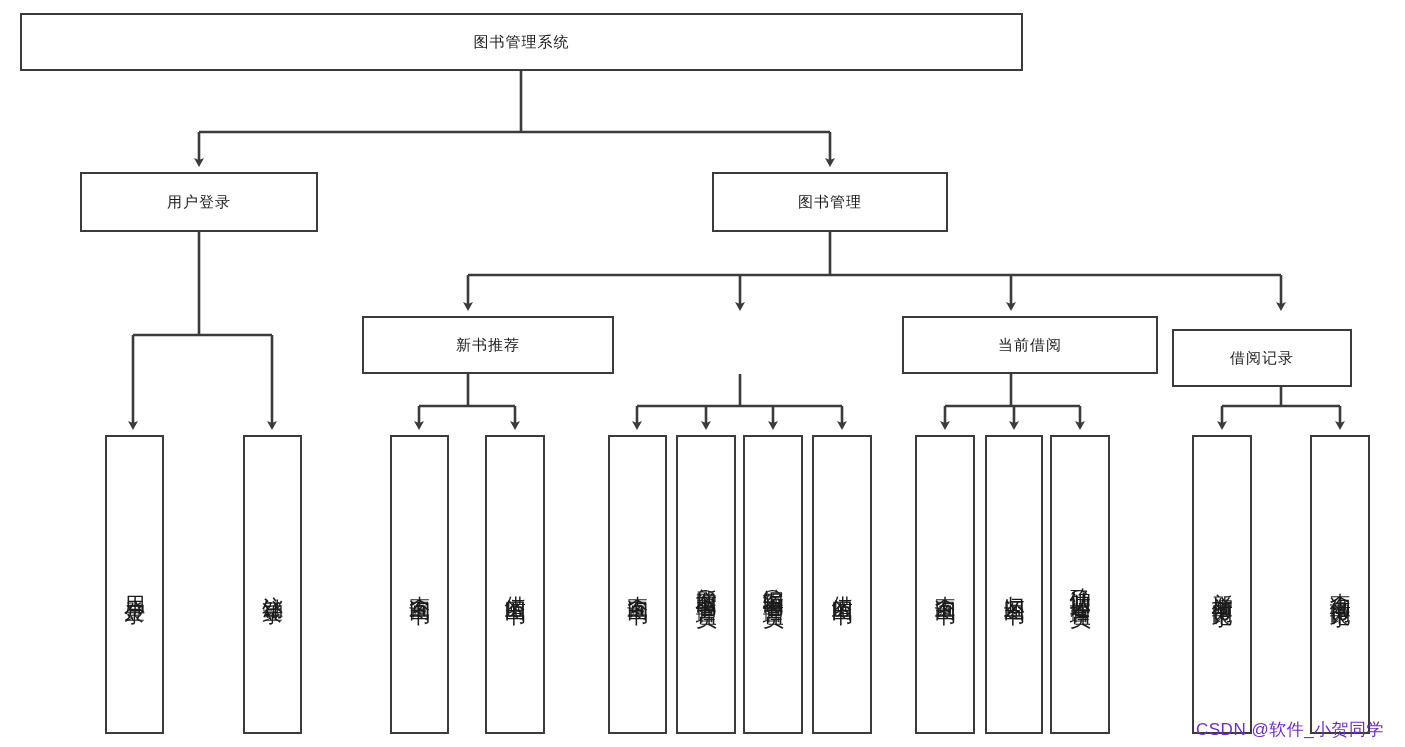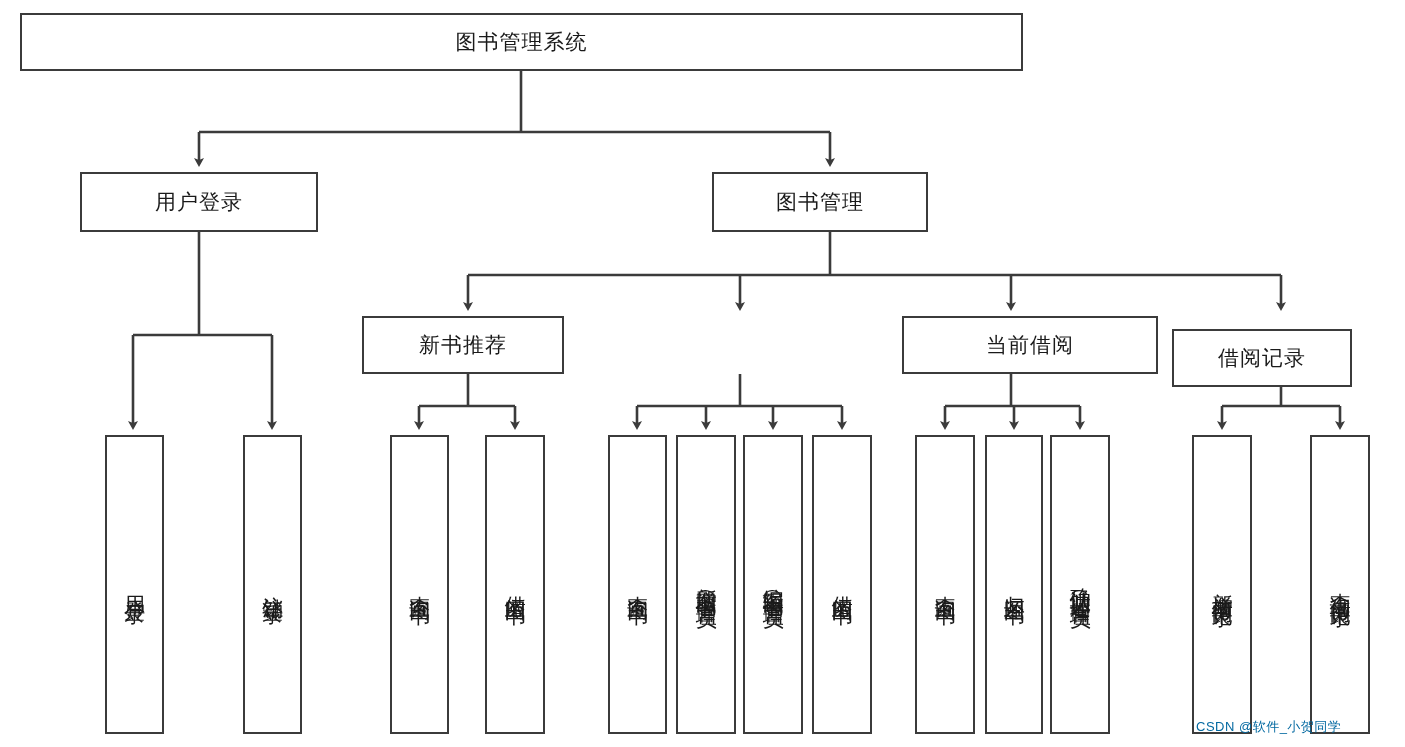--- a/index.html
+++ b/index.html
@@ -30,41 +30,41 @@
     position: absolute;
     box-sizing: border-box;
     border: 2px solid #3b3b3b;
     background: #ffffff;
     display: flex;
     align-items: center;
     justify-content: center;
     color: #1a1a1a;
   }
   .node-h {
-    font-size: 21px;
+    font-size: 15px;
     letter-spacing: 1px;
     line-height: 1.2;
     white-space: nowrap;
   }
   .node-v {
     font-size: 21px;
     writing-mode: vertical-rl;
     text-orientation: upright;
     letter-spacing: 3px;
     line-height: 1.25;
     text-align: center;
     padding: 6px 0;
   }
   .node-v > span {
     display: block;
   }
   .watermark {
     position: absolute;
-    font-size: 13px;
-    color: #0369a1;
+    font-size: 17px;
+    color: #6d28d9;
     white-space: nowrap;
     letter-spacing: 0.5px;
   }
 </style>
 </head>
 <body>
 
 <div id="canvas">
 
   <svg id="edges" viewBox="0 0 1405 747">
@@ -117,25 +117,25 @@
     </g>
   </svg>
 
   <div class="node node-h" style="left:20px; top:13px; width:1003px; height:58px;">
     <span>图书管理系统</span>
   </div>
 
   <div class="node node-h" style="left:80px; top:172px; width:238px; height:60px;">
     <span>用户登录</span>
   </div>
-  <div class="node node-h" style="left:712px; top:172px; width:216px; height:60px;">
+  <div class="node node-h" style="left:712px; top:172px; width:236px; height:60px;">
     <span>图书管理</span>
   </div>
 
-  <div class="node node-h" style="left:362px; top:316px; width:202px; height:58px;">
+  <div class="node node-h" style="left:362px; top:316px; width:252px; height:58px;">
     <span>新书推荐</span>
   </div>
   <div class="node node-h" style="left:902px; top:316px; width:256px; height:58px;">
     <span>当前借阅</span>
   </div>
   <div class="node node-h" style="left:1172px; top:329px; width:180px; height:58px;">
     <span>借阅记录</span>
   </div>
 
   <div class="node node-v" style="left:105px; top:435px; width:59px; height:299px;">

